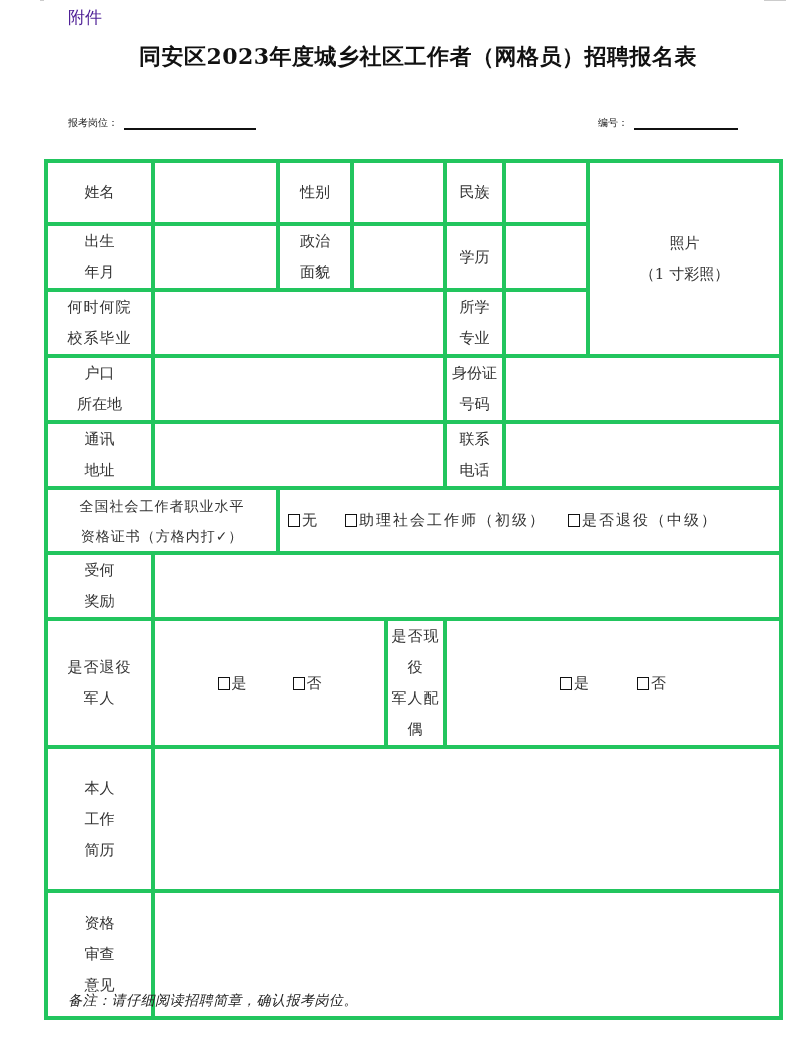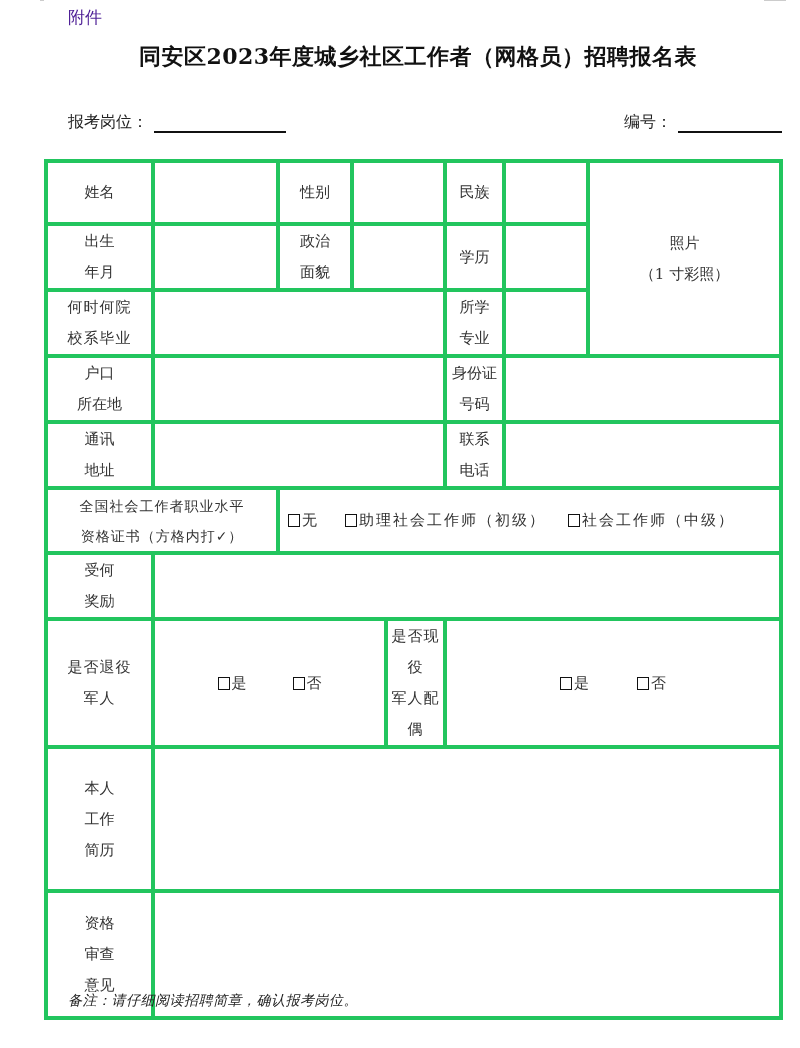--- a/index.html
+++ b/index.html
@@ -3,23 +3,23 @@
 <meta charset="utf-8">
 <style>
   html, body { margin: 0; padding: 0; background: #ffffff; }
   body { width: 800px; height: 1048px; position: relative; overflow: hidden;
          font-family: "DejaVu Serif", "Liberation Serif", serif; color: #222; }
   .corner { position: absolute; top: 0; height: 3px; border-top: 1px solid #ccc; }
   .corner.l { left: 40px; width: 4px; }
   .corner.r { left: 764px; width: 22px; }
   .attach { position: absolute; left: 68px; top: 6px; font-family: "DejaVu Sans", sans-serif; font-size: 17px; color: #4c1d95; }
   .title { position: absolute; left: 0; width: 836px; top: 42px; text-align: center; font-family: "DejaVu Serif", serif; font-weight: bold; font-size: 22px; color: #111; letter-spacing: 0.5px; }
-  .meta-row { position: absolute; top: 112px; font-size: 16px; color: #222; }
+  .meta-row { position: absolute; top: 112px; font-size: 10px; color: #222; }
   .meta-left { left: 68px; }
-  .meta-right { left: 624px; }
+  .meta-right { left: 598px; }
   .meta-row .line { display: inline-block; vertical-align: bottom; border-bottom: 2px solid #111; height: 16px; }
   .meta-left .line { width: 132px; margin-left: 6px; }
   .meta-right .line { width: 104px; margin-left: 6px; }
 
   table.form { position: absolute; left: 44px; top: 159px; width: 735px; border-collapse: collapse; table-layout: fixed; }
   table.form td { border: 4px solid #22c55e; padding: 0; text-align: center; vertical-align: middle;
                   font-size: 15px; line-height: 31px; color: #333; }
   .lbl { white-space: pre-line; }
   .lbl.wide { letter-spacing: 1px; }
   .checks { display: flex; align-items: center; justify-content: flex-start; gap: 22px; padding-left: 8px; white-space: nowrap; font-size: 15px; }
@@ -110,21 +110,21 @@
         <span class="chk">
               <span class="box"></span>
               <span>无</span>
             </span>
         <span class="chk" style="margin-left:6px">
               <span class="box"></span>
               <span style="letter-spacing:2px">助理社会工作师（初级）</span>
             </span>
         <span class="chk">
               <span class="box"></span>
-              <span style="letter-spacing:2px">社会工作师（中级）</span>
+              <span style="letter-spacing:2px">是否退役（中级）</span>
             </span>
       </div>
     </td>
   </tr>
   <tr style="height:64px">
     <td><span class="lbl">受何
 奖励</span></td>
     <td colspan="9"></td>
   </tr>
   <tr style="height:62px">

